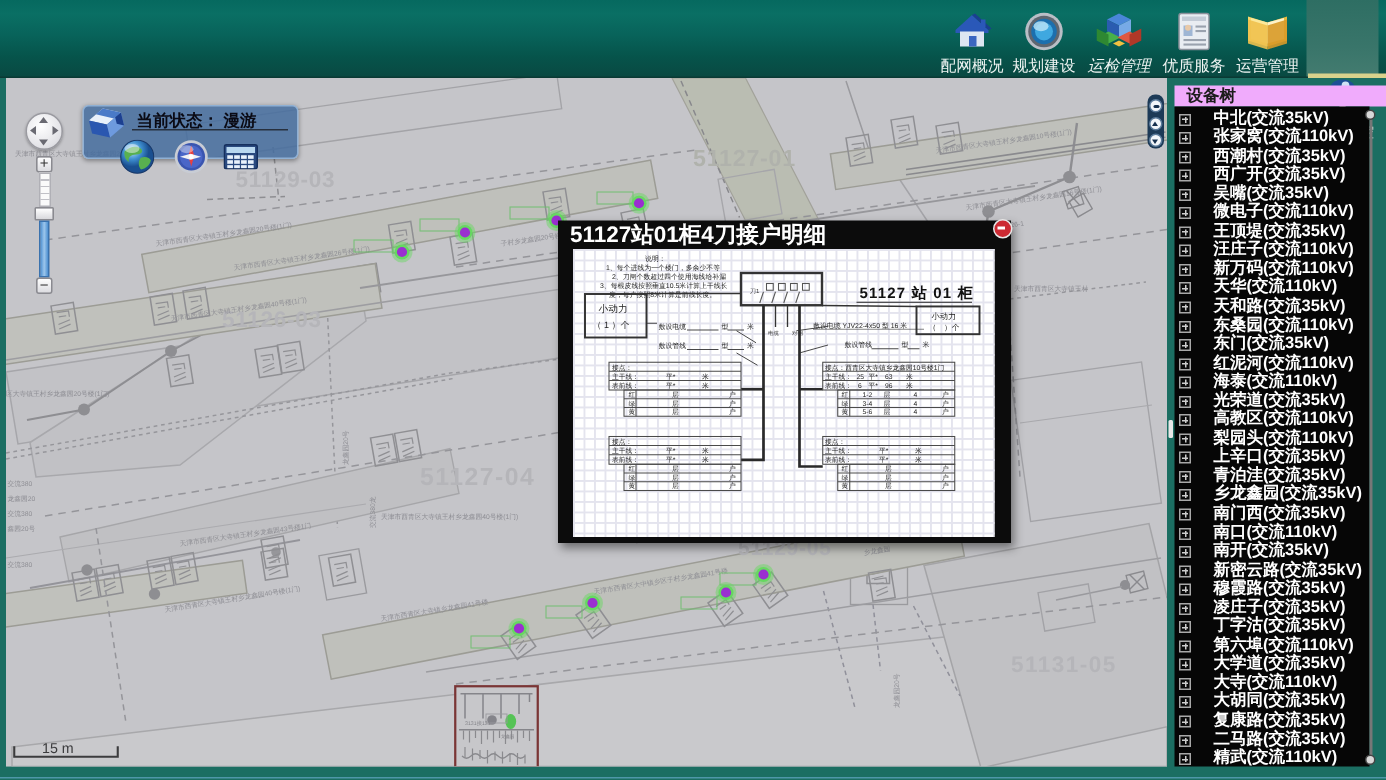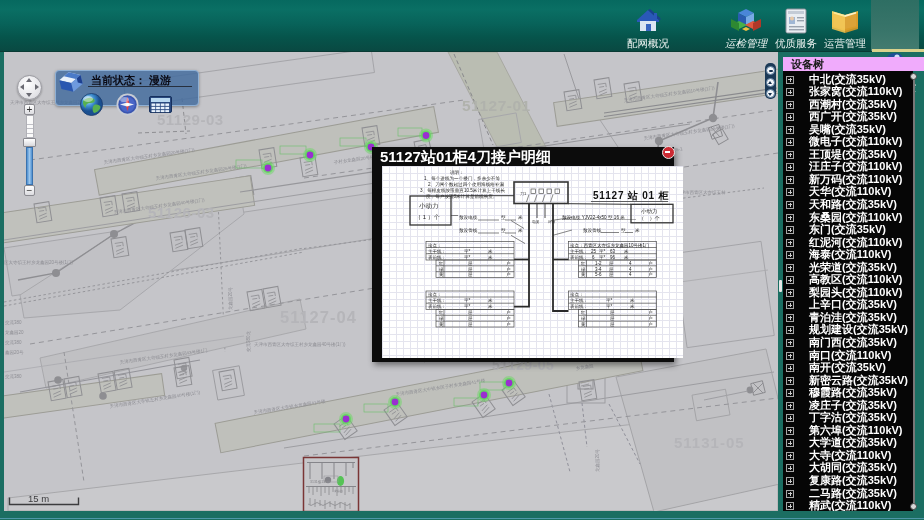--- a/index.html
+++ b/index.html
@@ -65,38 +65,48 @@
     border:1px solid #3a72ae;box-sizing:border-box;}
   
   #popup{left:372px;top:147px;width:302px;height:215px;background:#0c0c0c;box-shadow:2px 3px 6px rgba(0,0,0,.45);}
   #ptitle{position:absolute;left:8px;top:0px;height:19px;line-height:20px;color:#fff;
     font-size:15px;font-weight:bold;white-space:nowrap;}
   #pclose{position:absolute;left:290px;top:-1px;width:11px;height:11px;border-radius:50%;
     background:#cc2a33;border:1px solid #e8e8e8;}
   #pclose::after{content:"";position:absolute;left:2px;top:4px;width:5px;height:1.5px;background:#fff;}
   #pcontent{position:absolute;left:10px;top:19px;width:281px;height:192px;background:#fff;
     background-image:linear-gradient(#e4e4ee 1px,transparent 1px),linear-gradient(90deg,#e4e4ee 1px,transparent 1px);
-    background-size:7px 7px;padding-left:20px;}
+    background-size:7px 7px;}
 </style>
 </head>
 <body>
 <div id="page">
   <div class="abs" id="topbar"></div>
   <div class="mi" id="mi6" style="left:871px;width:48px;"></div>
   <div class="abs" style="left:0;top:50.5px;width:924px;height:1.5px;background:#0a3a34;"></div>
   <div class="abs" id="ystrip"></div>
   <div class="mi" style="left:624px;">
     <svg width="30" height="28" viewBox="0 0 30 28">
       <polygon points="4,13 15,3 26,13 26,15 4,15" fill="#2a58b8"></polygon>
       <polygon points="15,3 26,13 28,12 17,2" fill="#1a3f90"></polygon>
       <rect x="7" y="14" width="16" height="10" fill="#dde6f2"></rect>
       <rect x="13" y="17" width="5" height="7" fill="#3a66c0"></rect>
       <rect x="21" y="6" width="3" height="5" fill="#2a58b8"></rect>
     </svg>
     <div class="lb">配网概况</div>
+  </div>
+  <div class="mi" style="left:672px;">
+    <svg width="30" height="30" viewBox="0 0 30 30">
+      <circle cx="15" cy="14" r="12.5" fill="#b9bec6"></circle>
+      <circle cx="15" cy="14" r="10.5" fill="#5e6670"></circle>
+      <circle cx="15" cy="14" r="8.5" fill="#1c6fae"></circle>
+      <circle cx="15" cy="14" r="6" fill="#3fa8e0"></circle>
+      <ellipse cx="13" cy="10.5" rx="5" ry="3.4" fill="#b5e2f6" opacity=".85"></ellipse>
+    </svg>
+    <div class="lb">规划建设</div>
   </div>
   <div class="mi" style="left:722px;font-style:italic;">
     <svg width="30" height="28" viewBox="0 0 30 28">
       <polygon points="15,2 23,6 15,10 7,6" fill="#4a86d8"></polygon>
       <polygon points="7,6 15,10 15,18 7,14" fill="#2a5cb0"></polygon>
       <polygon points="23,6 15,10 15,18 23,14" fill="#77aae6"></polygon>
       <polygon points="7,12 15,16 7,20 -1,16" fill="#48b04a" transform="translate(1,2)"></polygon>
       <polygon points="8,14 8,22 0,18 0,10" fill="#2e8832" transform="translate(0,2)"></polygon>
       <polygon points="23,12 31,16 23,20 15,16" fill="#e05840" transform="translate(-1,2)"></polygon>
       <polygon points="22,14 22,22 30,18 30,10" fill="#b03828" transform="translate(0,2)"></polygon>
@@ -395,21 +405,21 @@
       <div class="ti">天和路(交流35kV)</div>
       <div class="ti">东桑园(交流110kV)</div>
       <div class="ti">东门(交流35kV)</div>
       <div class="ti">红泥河(交流110kV)</div>
       <div class="ti">海泰(交流110kV)</div>
       <div class="ti">光荣道(交流35kV)</div>
       <div class="ti">高教区(交流110kV)</div>
       <div class="ti">梨园头(交流110kV)</div>
       <div class="ti">上辛口(交流35kV)</div>
       <div class="ti">青泊洼(交流35kV)</div>
-      <div class="ti">规划建设(交流35kV)</div>
+      <div class="ti">乡龙鑫园(交流35kV)</div>
       <div class="ti">南门西(交流35kV)</div>
       <div class="ti">南口(交流110kV)</div>
       <div class="ti">南开(交流35kV)</div>
       <div class="ti">新密云路(交流35kV)</div>
       <div class="ti">穆霞路(交流35kV)</div>
       <div class="ti">凌庄子(交流35kV)</div>
       <div class="ti">丁字沽(交流35kV)</div>
       <div class="ti">第六埠(交流110kV)</div>
       <div class="ti">大学道(交流35kV)</div>
       <div class="ti">大寺(交流110kV)</div>

